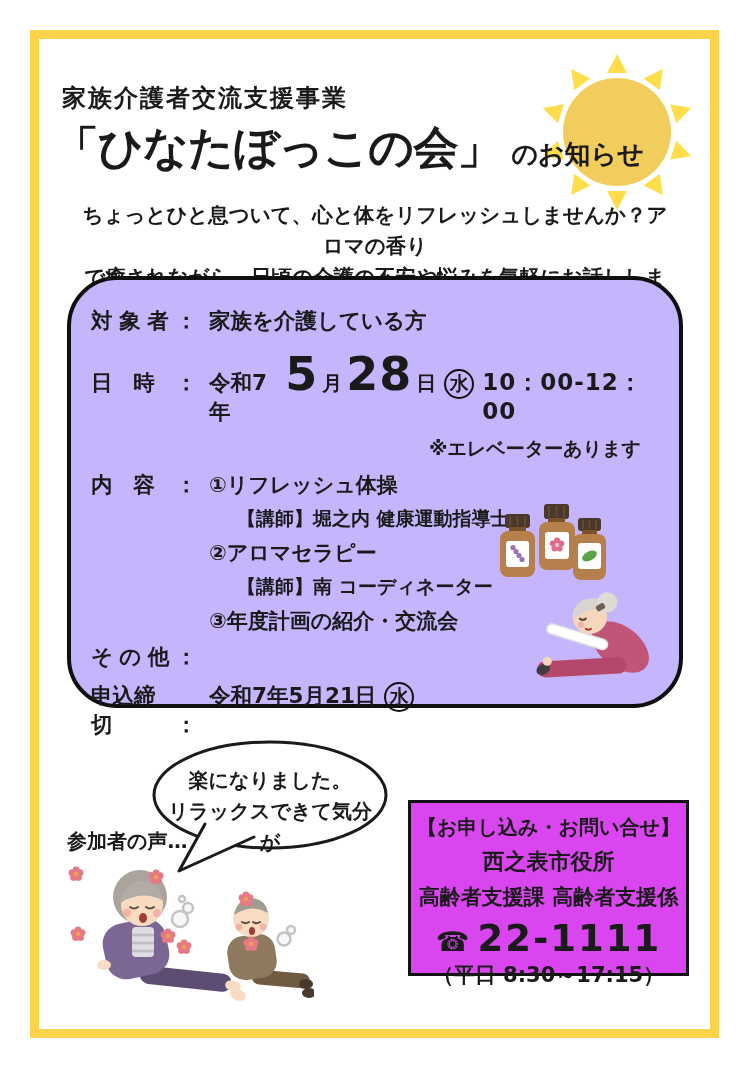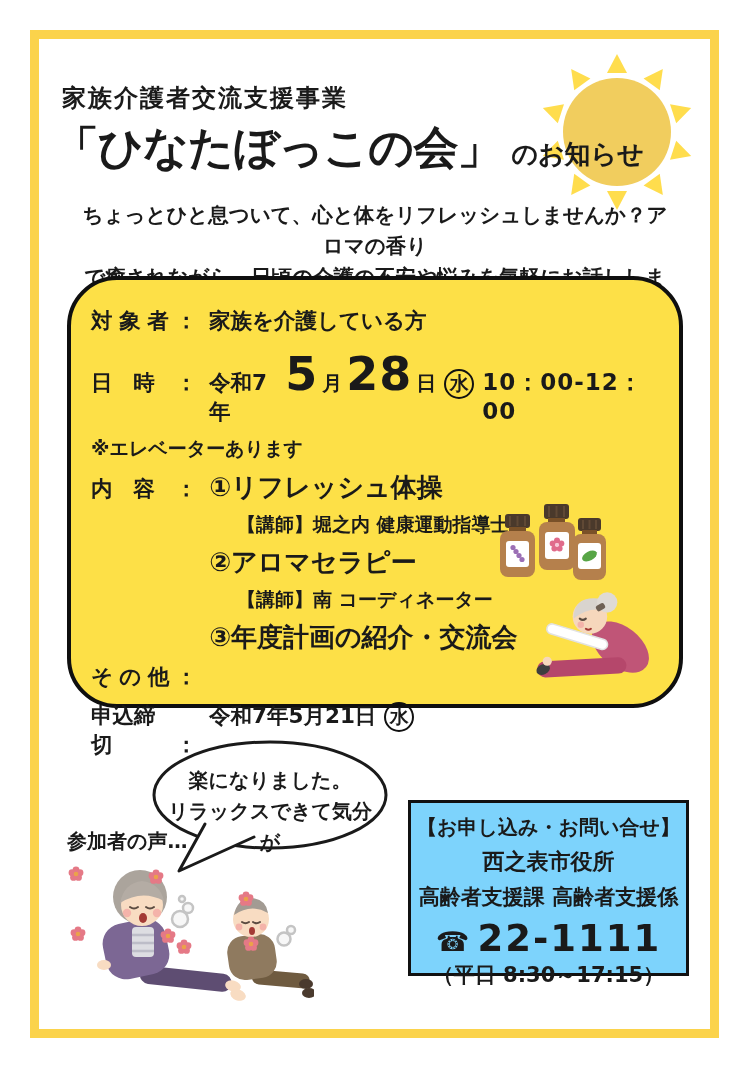--- a/index.html
+++ b/index.html
@@ -20,55 +20,55 @@
   }
   .title-row { position:absolute; left:54px; top:118px; z-index:2; white-space:nowrap; }
   .title-main { font-size:45px; font-weight:800; letter-spacing:-1px; }
   .title-suffix { font-size:26px; font-weight:700;margin-left:10px; }
   .intro {
     position:absolute; left:75px; top:200px; width:600px; text-align:center;
     font-size:20.5px; font-weight:600; line-height:1.5; z-index:2;
   }
   .info-box {
     position:absolute; left:67px; top:276px; width:616px; height:432px;
-    border:4.5px solid #0f0f0f; border-radius:50px; background:#fde047;
+    border:4.5px solid #0f0f0f; border-radius:50px; background:#c4b5fd;
     padding:26px 20px 14px 20px; z-index:2;
   }
   .row { display:flex; align-items:baseline; font-size:21.5px; font-weight:700; }
   .lbl { flex:none; display:inline-block; width:106px; text-align-last:justify; margin-right:12px; }
   .row-target { margin-bottom:16px; }
   .row-datetime { margin-bottom:10px; align-items:baseline; }
   .dt-era { font-size:21.5px; }
   .dt-big { font-size:46px; font-weight:800; line-height:1; margin:0 4px; letter-spacing:1px; }
   .dt-unit { font-size:20px; }
   .wcircle {
     display:inline-flex; align-items:center; justify-content:center;
     width:30px; height:30px; border:2.5px solid #111; border-radius:50%;
     font-size:19px; font-weight:700; margin:0 8px; vertical-align:-6px; flex:none;
   }
   .dt-time { font-size:23px; font-weight:700; letter-spacing:1px; }
   .row-place .val { font-size:25px; font-weight:800; }
-  .note { padding-right:18px; font-size:19px; font-weight:700; margin:4px 0 8px 0; }
+  .note { text-align:right; padding-right:18px; font-size:19px; font-weight:700; margin:4px 0 8px 0; }
   .content-lines { display:flex; flex-direction:column; }
-  .c-item { font-size:26px; font-weight:700; margin-bottom:7px; }
+  .c-item { font-size:21px; font-weight:700; margin-bottom:7px; }
   .c-teacher { font-size:19px; font-weight:700; margin:0 0 7px 28px; }
   .row-other { margin-bottom:10px; }
   .bottles { position:absolute; right:70px; top:222px; width:114px; height:80px; }
   .stretch { position:absolute; right:22px; bottom:8px; width:124px; height:106px; }
   .bubble-wrap { position:absolute; left:148px; top:738px; width:245px; height:142px; z-index:4; }
   .bubble-svg { position:absolute; left:0; top:0; width:245px; height:142px; }
   .bubble-text {
     position:absolute; left:17px; top:27px; width:210px; text-align:center;
     font-size:20px; font-weight:700; line-height:1.55;
   }
   .voice-label { position:absolute; left:67px; top:828px; font-size:20px; font-weight:700; z-index:3; }
   .couple { position:absolute; left:52px; top:855px; width:262px; height:162px; z-index:2; }
   .contact-box {
     position:absolute; left:408px; top:800px; width:281px; height:176px;
-    border:3px solid #111; background:#7dd3fc; text-align:center; padding-top:11px; z-index:3;
+    border:3px solid #111; background:#d946ef; text-align:center; padding-top:11px; z-index:3;
   }
   .ct-heading { font-size:20px; font-weight:800; margin-bottom:6px; }
   .ct-org { font-size:22px; font-weight:800; margin-bottom:6px; }
   .ct-dept { font-size:21px; font-weight:800; margin-bottom:9px; }
   .ct-phone-row { display:flex; justify-content:center; align-items:baseline; gap:8px; margin-bottom:4px; }
   .ct-phone-icon { font-size:27px; font-weight:700; }
   .ct-phone-num { font-size:37px; font-weight:800; letter-spacing:2px; line-height:1; }
   .ct-ext { font-size:19.5px; font-weight:800; }
   .ct-hours { font-size:21px; font-weight:700; }
 </style>

